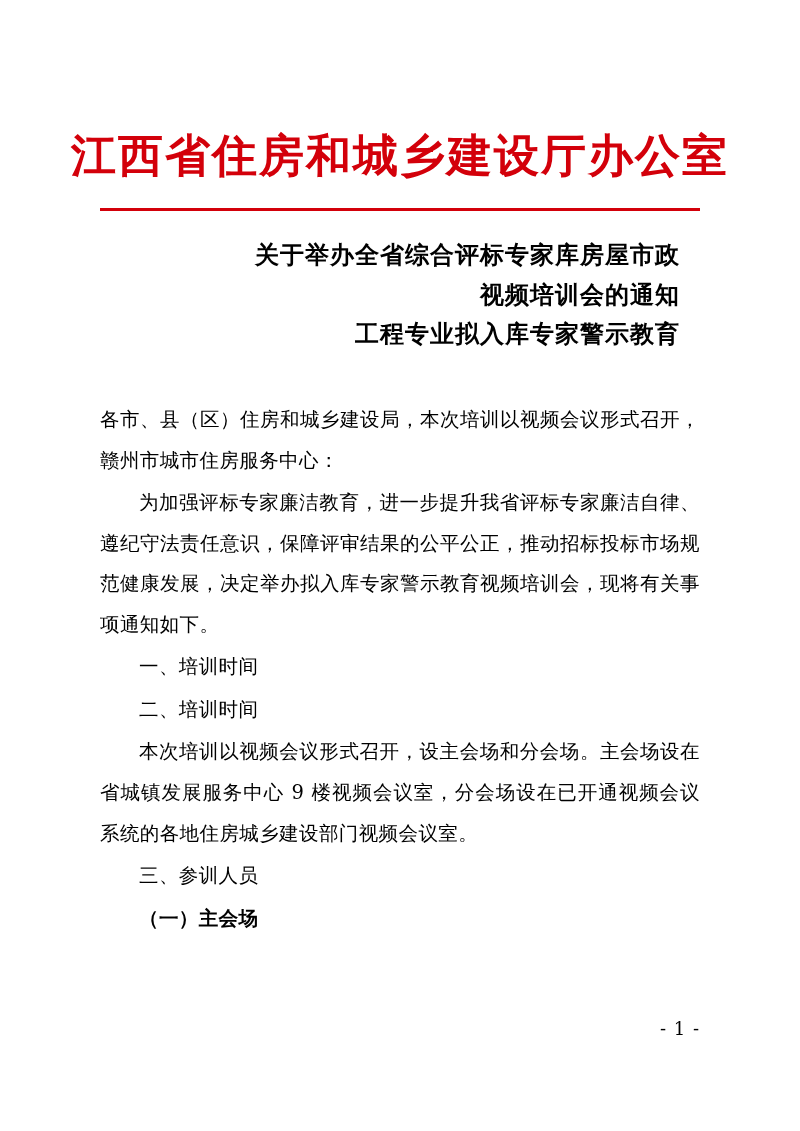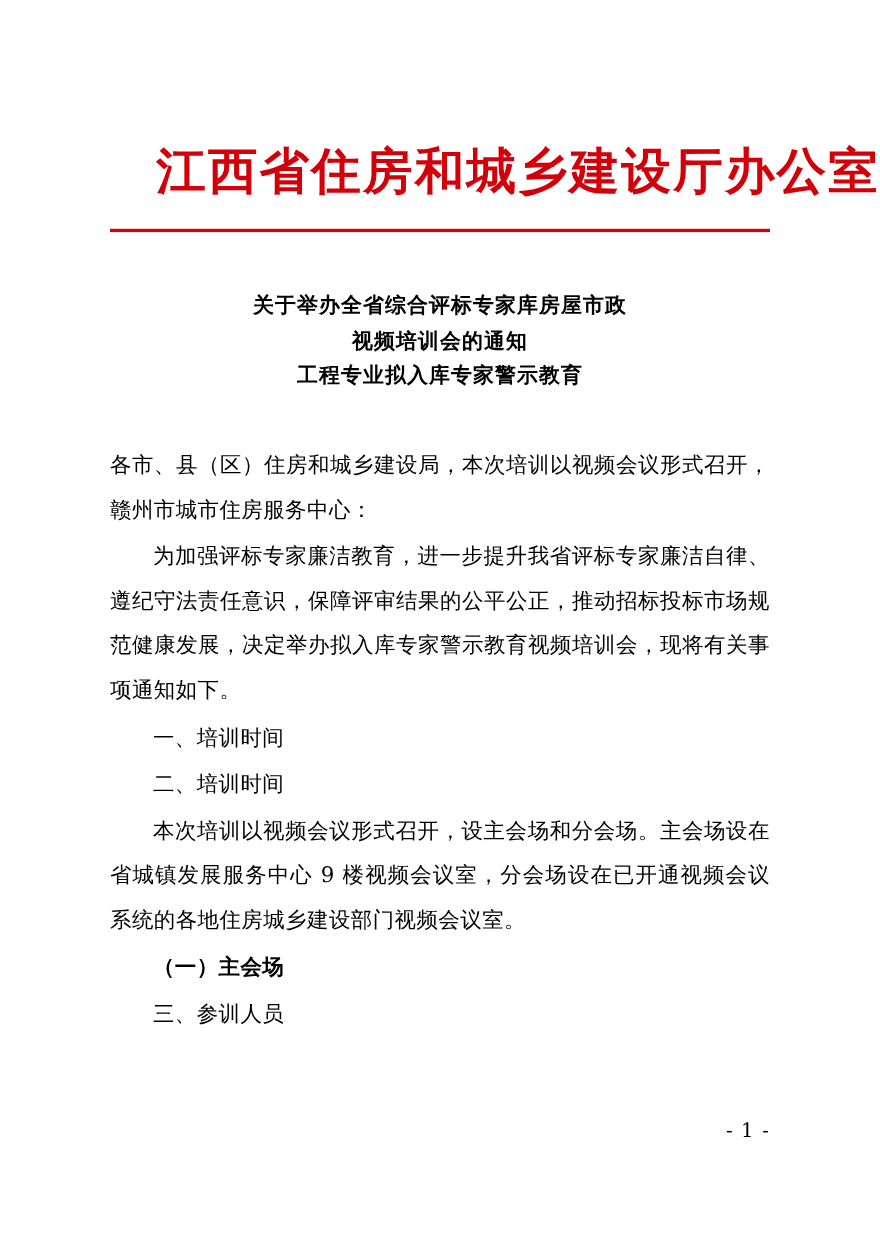--- a/index.html
+++ b/index.html
@@ -16,44 +16,44 @@
     overflow: hidden;
   }
   .page {
     position: absolute;
     top: 0; left: 0;
     width: 800px;
     height: 1131px;
     background: #fff;
   }
   .doc-header {
-    text-align: right;
+    text-align: center;
     margin-top: 128px;
   }
   .org-title {
     font-family: "DejaVu Serif", "Liberation Serif", serif;
     font-weight: bold;
     color: #d3000a;
     font-size: 45px;
     letter-spacing: 2px;
     line-height: 1.25;
     white-space: nowrap;
   }
   .red-rule {
     width: 600px;
     height: 3px;
     background: #d3000a;
     margin: 24px auto 0 auto;
   }
   .doc-title {
-    margin: 52px auto 0 auto;
+    margin: 24px auto 0 auto;
     width: 560px;
-    text-align: center;
+    text-align: right;
     font-weight: bold;
-    font-size: 19px;
+    font-size: 24px;
     line-height: 1.65;
     letter-spacing: 1px;
     color: #000;
   }
   .doc-title div { white-space: nowrap; }
   .body-area {
     margin: 46px auto 0 auto;
     width: 600px;
     font-size: 19.5px;
     line-height: 2.08;
@@ -96,19 +96,19 @@
     <div>视频培训会的通知</div>
     <div>工程专业拟入库专家警示教育</div>
   </div>
 
   <div class="body-area">
     <p class="para">各市、县（区）住房和城乡建设局，本次培训以视频会议形式召开，赣州市城市住房服务中心：</p>
     <p class="para indent">为加强评标专家廉洁教育，进一步提升我省评标专家廉洁自律、遵纪守法责任意识，保障评审结果的公平公正，推动招标投标市场规范健康发展，决定举办拟入库专家警示教育视频培训会，现将有关事项通知如下。</p>
     <p class="para heading-item">一、培训时间</p>
     <p class="para heading-item">二、培训时间</p>
     <p class="para indent">本次培训以视频会议形式召开，设主会场和分会场。主会场设在省城镇发展服务中心 9 楼视频会议室，分会场设在已开通视频会议系统的各地住房城乡建设部门视频会议室。</p>
+    <p class="para heading-item">三、参训人员</p>
     <p class="para bold-item">（一）主会场</p>
-    <p class="para heading-item">三、参训人员</p>
   </div>
 
   <div class="page-number">- 1 -</div>
 
 </div>
 
 </body></html>

